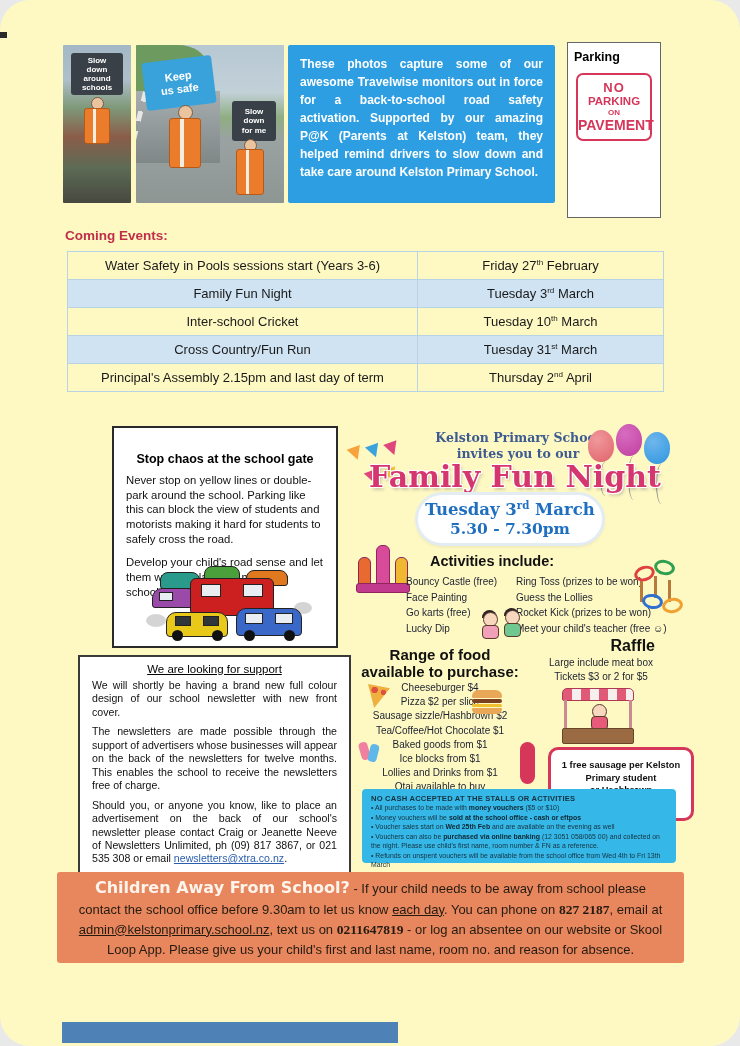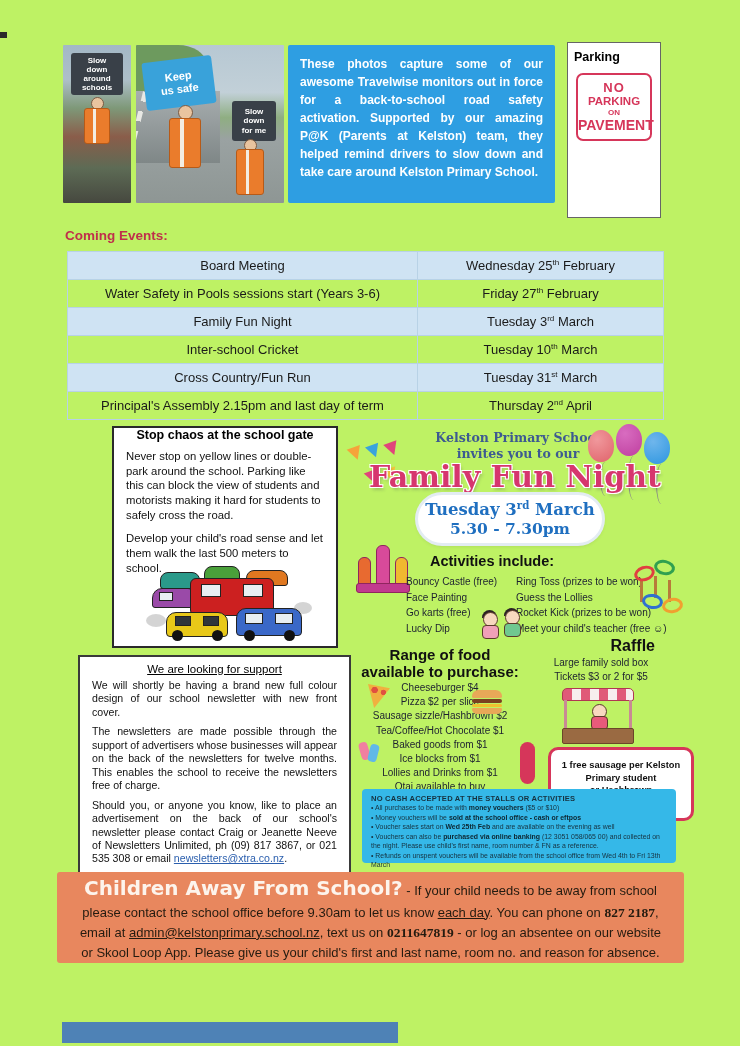--- a/index.html
+++ b/index.html
@@ -1,17 +1,17 @@
 <!DOCTYPE html>
 <html><head>
 <meta charset="utf-8">
 <style>
   html,body{margin:0;padding:0;background:#e9e9e9;}
-  .page{position:relative;width:740px;height:1046px;background:#bef264;margin:0 auto;
-        font-family:"Liberation Sans",sans-serif;overflow:hidden;}
+  .page{position:relative;width:740px;height:1046px;background:#fef9c3;margin:0 auto;
+        font-family:"Liberation Sans",sans-serif;overflow:hidden;border-radius:30px;}
   .abs{position:absolute;}
   sup{font-size:62%;vertical-align:super;line-height:0;}
 
   
   .scan-mark{left:0;top:32px;width:7px;height:6px;background:#2a2a2a;}
 
   
   .photo{top:45px;height:158px;border-radius:1px;overflow:hidden;}
   .p1{left:63px;width:68px;background:linear-gradient(180deg,#a3b8c6 0%,#aebfc9 22%,#7e9878 40%,#8a5d4a 58%,#5d6b55 78%,#46483f 100%);}
   .p2{left:136px;width:148px;background:linear-gradient(180deg,#b7c8d3 0%,#c2d0d8 30%,#8fae82 46%,#9aa2a2 60%,#8e9694 100%);}
@@ -47,21 +47,21 @@
 
   
   .ce-head{left:65px;top:228px;font-size:13.5px;font-weight:bold;color:#bf2f4b;}
   .etable{left:67px;top:251px;width:597px;border-collapse:collapse;position:absolute;}
   .etable td{border:1px solid #b8d2e6;height:27px;text-align:center;font-size:13px;color:#1a1a1a;padding:0 4px;}
   .etable .c1{width:341px;}
   .etable tr.alt{background:#cfe3f3;}
 
   
   .chaos{left:112px;top:426px;width:226px;height:222px;border:2px solid #2a2a2a;background:#fff;
-         box-sizing:border-box;padding:0 12px;}
+         box-sizing:border-box;padding:24px 12px;}
   .chaos h3{margin:0 0 7px;text-align:center;font-size:12.5px;}
   .chaos p{margin:0 0 9px;font-size:11.3px;line-height:1.3;color:#111;}
   .cars{position:absolute;left:38px;top:138px;width:160px;height:76px;}
   .car{position:absolute;border:1.5px solid #222;box-sizing:border-box;}
   .win{position:absolute;background:#e8eef2;border:1px solid #222;}
   .wheel{position:absolute;width:11px;height:11px;border-radius:50%;background:#111;}
   .smoke{position:absolute;background:#cfcfcf;border-radius:50%;opacity:.9;}
 
   
   .support{left:78px;top:655px;width:273px;height:256px;border:2px solid #3a3a3a;background:#fff;
@@ -119,21 +119,21 @@
   .ice{position:absolute;width:9px;height:18px;border-radius:4px;}
   .stand{left:562px;top:688px;width:72px;height:56px;}
   .awn{position:absolute;left:0;top:0;width:72px;height:13px;border-radius:5px 5px 2px 2px;background:repeating-linear-gradient(90deg,#e05a78 0 9px,#f7eeee 9px 18px);border:1px solid #b03852;box-sizing:border-box;}
   .post{position:absolute;width:3px;height:30px;background:#c98a94;top:12px;}
   .counter{position:absolute;left:0;top:40px;width:72px;height:16px;background:#9a6a42;border:1px solid #6a4628;border-radius:2px;box-sizing:border-box;}
 
   
   .absence{left:57px;top:872px;width:627px;height:91px;background:#e8875e;border-radius:3px;
            box-sizing:border-box;padding:7px 16px;display:flex;align-items:center;}
   .absence p{margin:0;font-size:13px;line-height:1.5;color:#241b10;text-align:center;}
-  .ab-label{color:#fdf4ec;font-weight:bold;font-size:20px;font-family:"DejaVu Sans",sans-serif;}
+  .ab-label{color:#fdf4ec;font-weight:bold;font-size:16px;font-family:"DejaVu Sans",sans-serif;}
   .ab-b{font-weight:bold;font-family:"Liberation Serif",serif;font-size:13.5px;}
   .ab-u{text-decoration:underline;}
 
   .bottombar{left:62px;top:1022px;width:336px;height:21px;background:#4e82b6;}
 </style>
 </head>
 <body>
 
 <div class="page">
   <div class="abs scan-mark"></div>
@@ -170,24 +170,20 @@
       <div class="l1">NO</div>
       <div class="l2">PARKING</div>
       <div class="l3">ON</div>
       <div class="l4">PAVEMENT</div>
     </div>
   </div>
 
   <div class="abs ce-head">Coming Events:</div>
   <table class="etable">
     <tbody>
-        <tr class="alt">
-      <td class="c1">Board Meeting</td>
-      <td><span>Wednesday 25</span><sup>th</sup><span> February</span></td>
-    </tr>
     <tr>
       <td class="c1">Water Safety in Pools sessions start (Years 3-6)</td>
       <td><span>Friday 27</span><sup>th</sup><span> February</span></td>
     </tr>
     <tr class="alt">
       <td class="c1">Family Fun Night</td>
       <td><span>Tuesday 3</span><sup>rd</sup><span> March</span></td>
     </tr>
     <tr>
       <td class="c1">Inter-school Cricket</td>
@@ -319,21 +315,21 @@
     <div style="height:3px;background:#f0c030;border-radius:2px;margin-top:1px;"></div>
     <div style="height:6px;background:#e8a858;border-radius:2px 2px 8px 8px;margin-top:1px;"></div>
   </div>
   <div class="abs iceblocks">
     <div class="ice" style="left:0;top:2px;background:#f080a0;transform:rotate(-16deg);"></div>
     <div class="ice" style="left:9px;top:4px;background:#60b8e8;transform:rotate(14deg);"></div>
   </div>
 
   <div class="abs raffle-head">Raffle</div>
   <div class="abs raffle-sub">
-    <div>Large family sold box</div>
+    <div>Large include meat box</div>
     <div>Tickets $3 or 2 for $5</div>
   </div>
   <div class="abs stand">
     <div class="awn"></div>
     <div class="post" style="left:2px;"></div>
     <div class="post" style="left:67px;"></div>
     <div class="khead" style="left:30px;top:16px;"></div>
     <div class="kbody" style="left:29px;top:28px;background:#e85a7a;"></div>
     <div class="counter"></div>
   </div>

